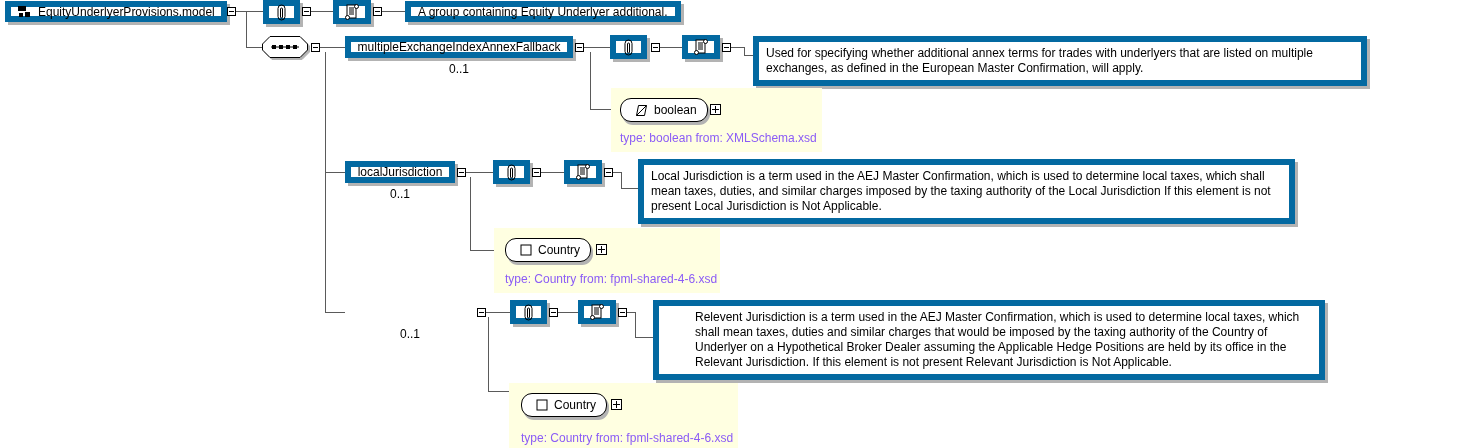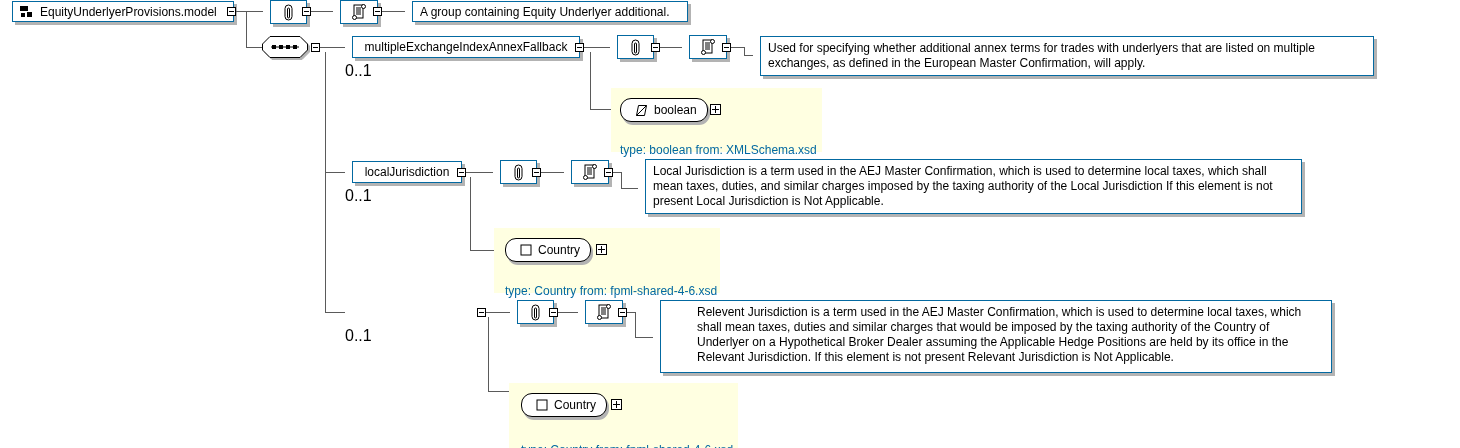--- a/index.html
+++ b/index.html
@@ -5,41 +5,41 @@
   html,body{margin:0;padding:0;background:#fff;}
   .canvas{
     position:relative;width:1460px;height:448px;background:#ffffff;overflow:hidden;
     font-family:"Liberation Sans", sans-serif;font-size:12px;color:#000;
   }
   
   .hl,.vl{position:absolute;background:#5a5a5a;}
   .hl{height:1px;}
   .vl{width:1px;}
   
-  .box{position:absolute;background:#fff;border:1px solid #0369a1;box-sizing:border-box;
-       box-shadow:3px 3px 0 #b3b3b3;margin-left:7px;}
+  .box{position:absolute;background:#fff;border:6px solid #0369a1;box-sizing:border-box;
+       box-shadow:3px 3px 0 #b3b3b3;}
   .namebox{display:flex;align-items:center;justify-content:center;white-space:nowrap;}
   .rootbox{display:flex;align-items:center;gap:7px;padding:0 7px;white-space:nowrap;}
   .iconbox{display:flex;align-items:center;justify-content:center;}
   .docbox{padding:4px 7px;line-height:15px;font-size:12px;box-shadow:3px 3px 0 #b3b3b3;}
   .titlebox{display:inline-flex;align-items:center;padding:0 7px;white-space:nowrap;}
   
   .tg{position:absolute;width:9px;height:9px;box-sizing:border-box;border:1px solid #000;background:#fff;}
   .tg::before{content:"";position:absolute;left:1px;top:3px;width:5px;height:1px;background:#000;}
   
   .pl{position:absolute;width:11px;height:11px;box-sizing:border-box;border:1px solid #000;background:#fff;}
   .pl::before{content:"";position:absolute;left:1px;top:4px;width:7px;height:1px;background:#000;}
   .pl::after{content:"";position:absolute;left:4px;top:1px;width:1px;height:7px;background:#000;}
   
   .panel{position:absolute;background:#ffffe1;}
   .bubble{position:absolute;background:#fff;border:1px solid #000;border-radius:11px;
           box-sizing:border-box;height:24px;display:flex;align-items:center;gap:6px;
           padding:0 10px 0 14px;box-shadow:2px 3px 0 #b3b3b3;white-space:nowrap;font-size:12px;}
-  .src{position:absolute;color:#0369a1;font-size:12px;white-space:nowrap;margin-top:12px;}
-  .occ{position:absolute;text-align:left;font-size:16px;}
+  .src{position:absolute;color:#8b5cf6;font-size:12px;white-space:nowrap;}
+  .occ{position:absolute;text-align:center;font-size:12px;}
   svg{display:block;}
 </style>
 </head>
 <body>
 
 <div class="canvas">
 
   <div class="box rootbox" style="left:5px;top:1px;width:222px;height:21px;">
     <span>
       <svg width="13" height="13" viewBox="0 0 13 13">

